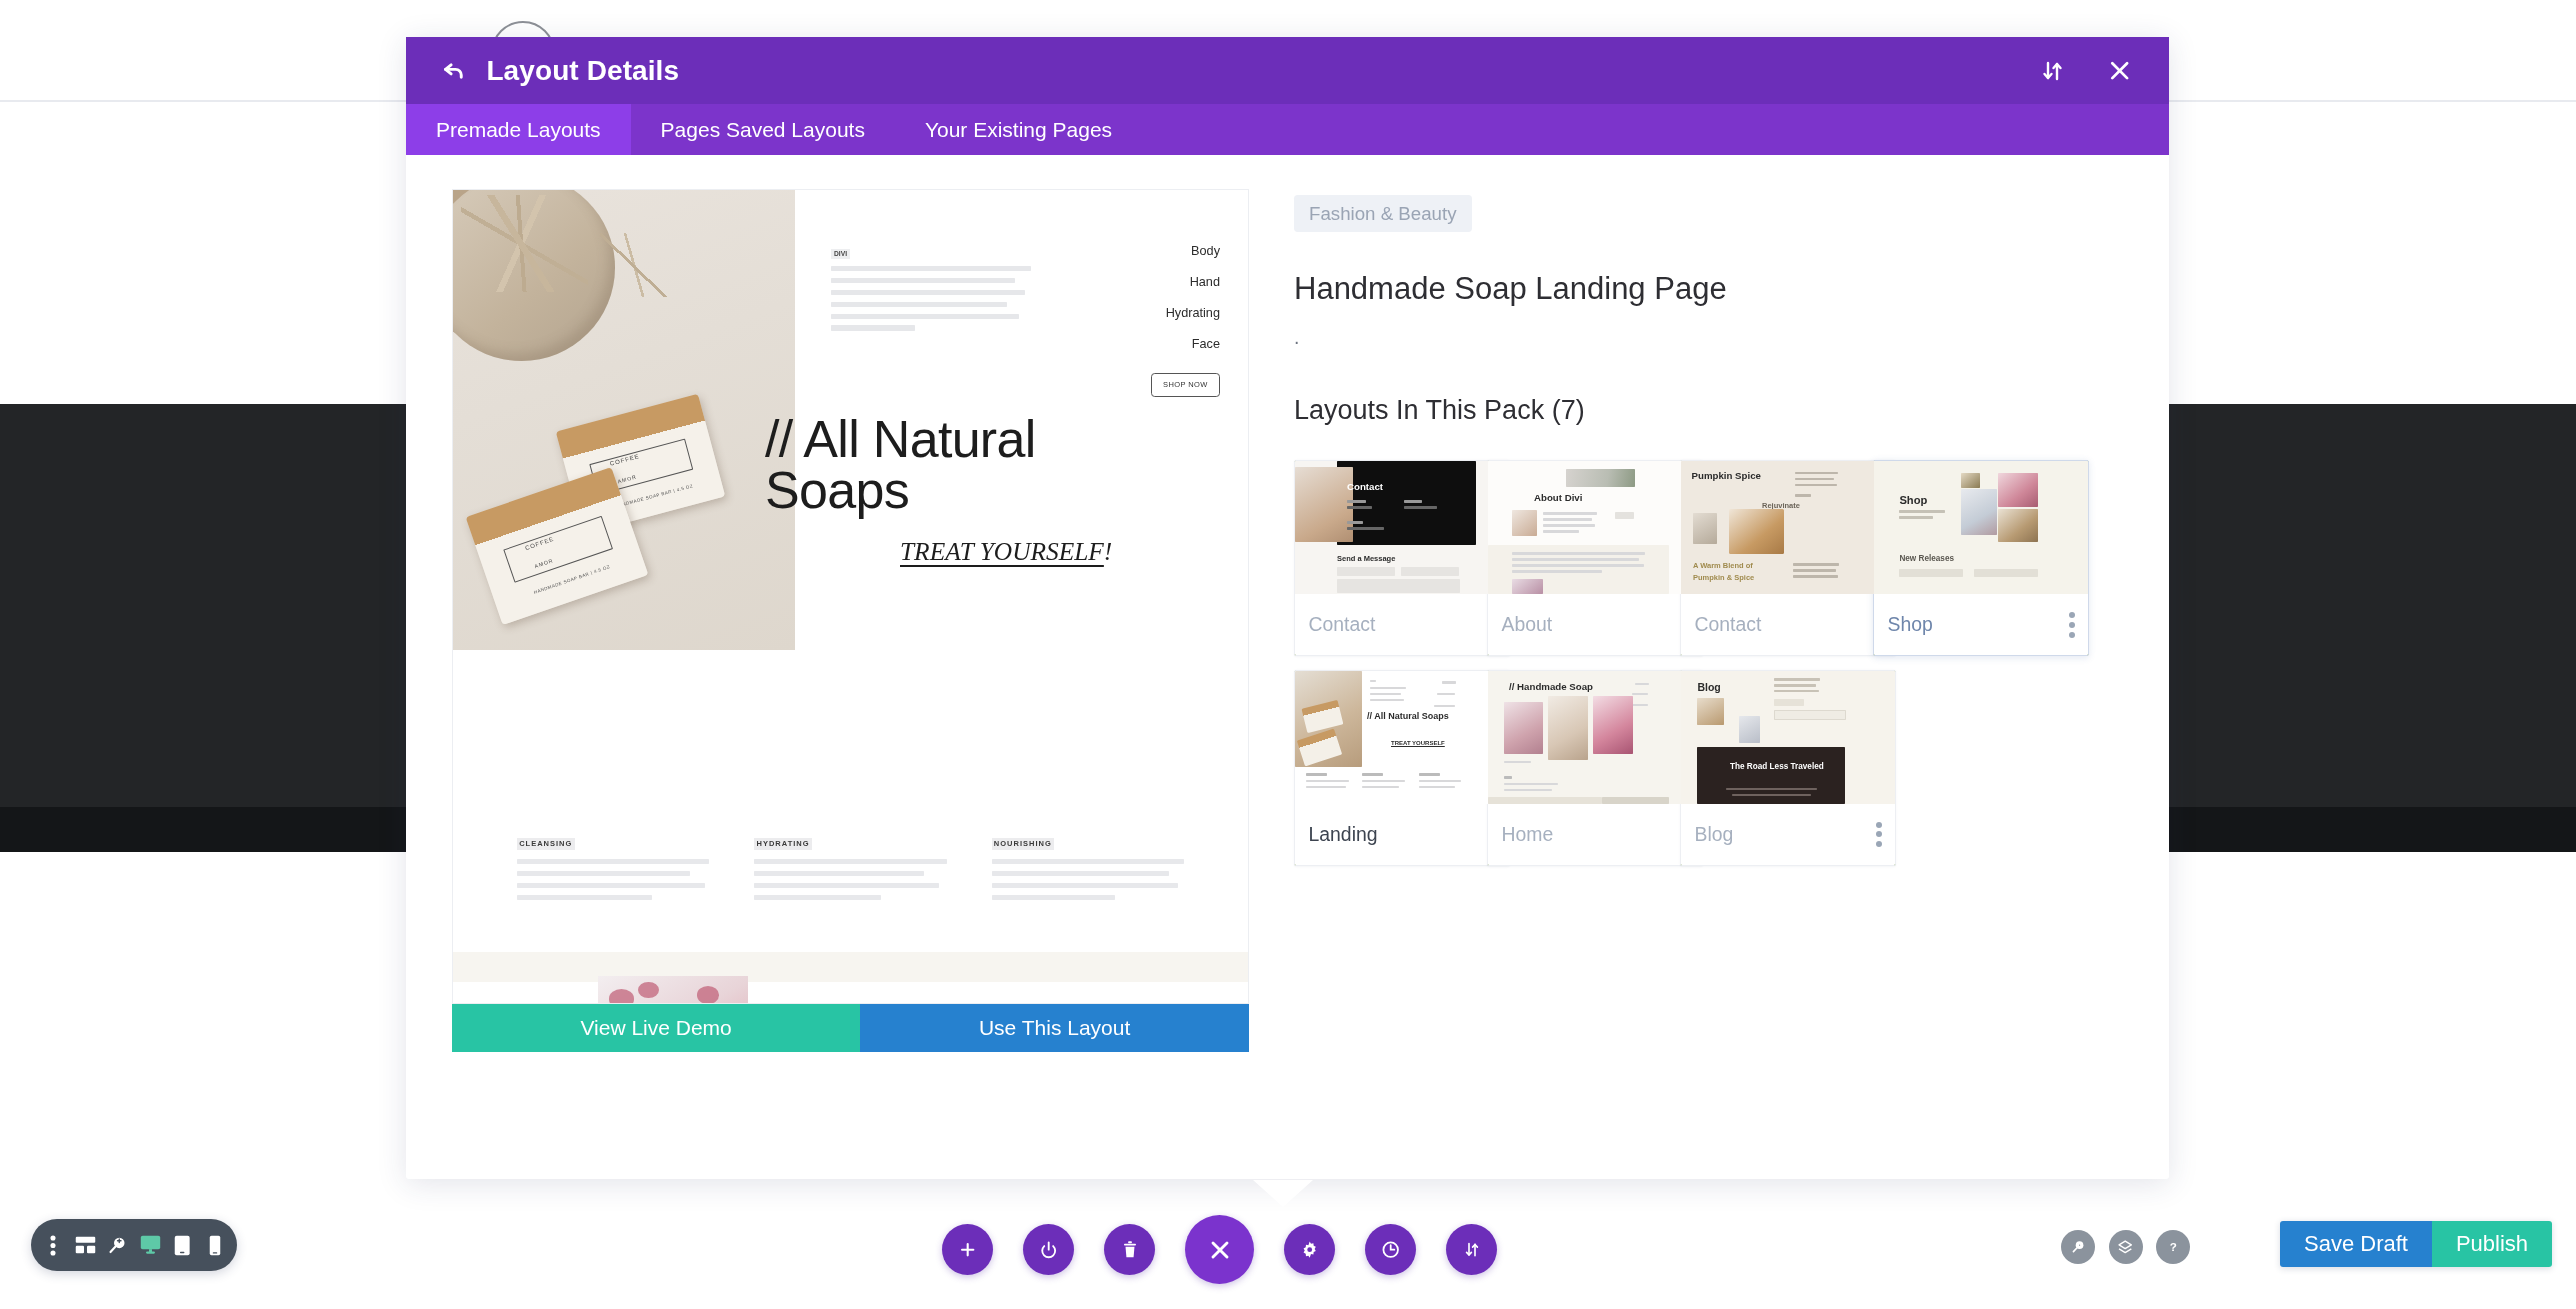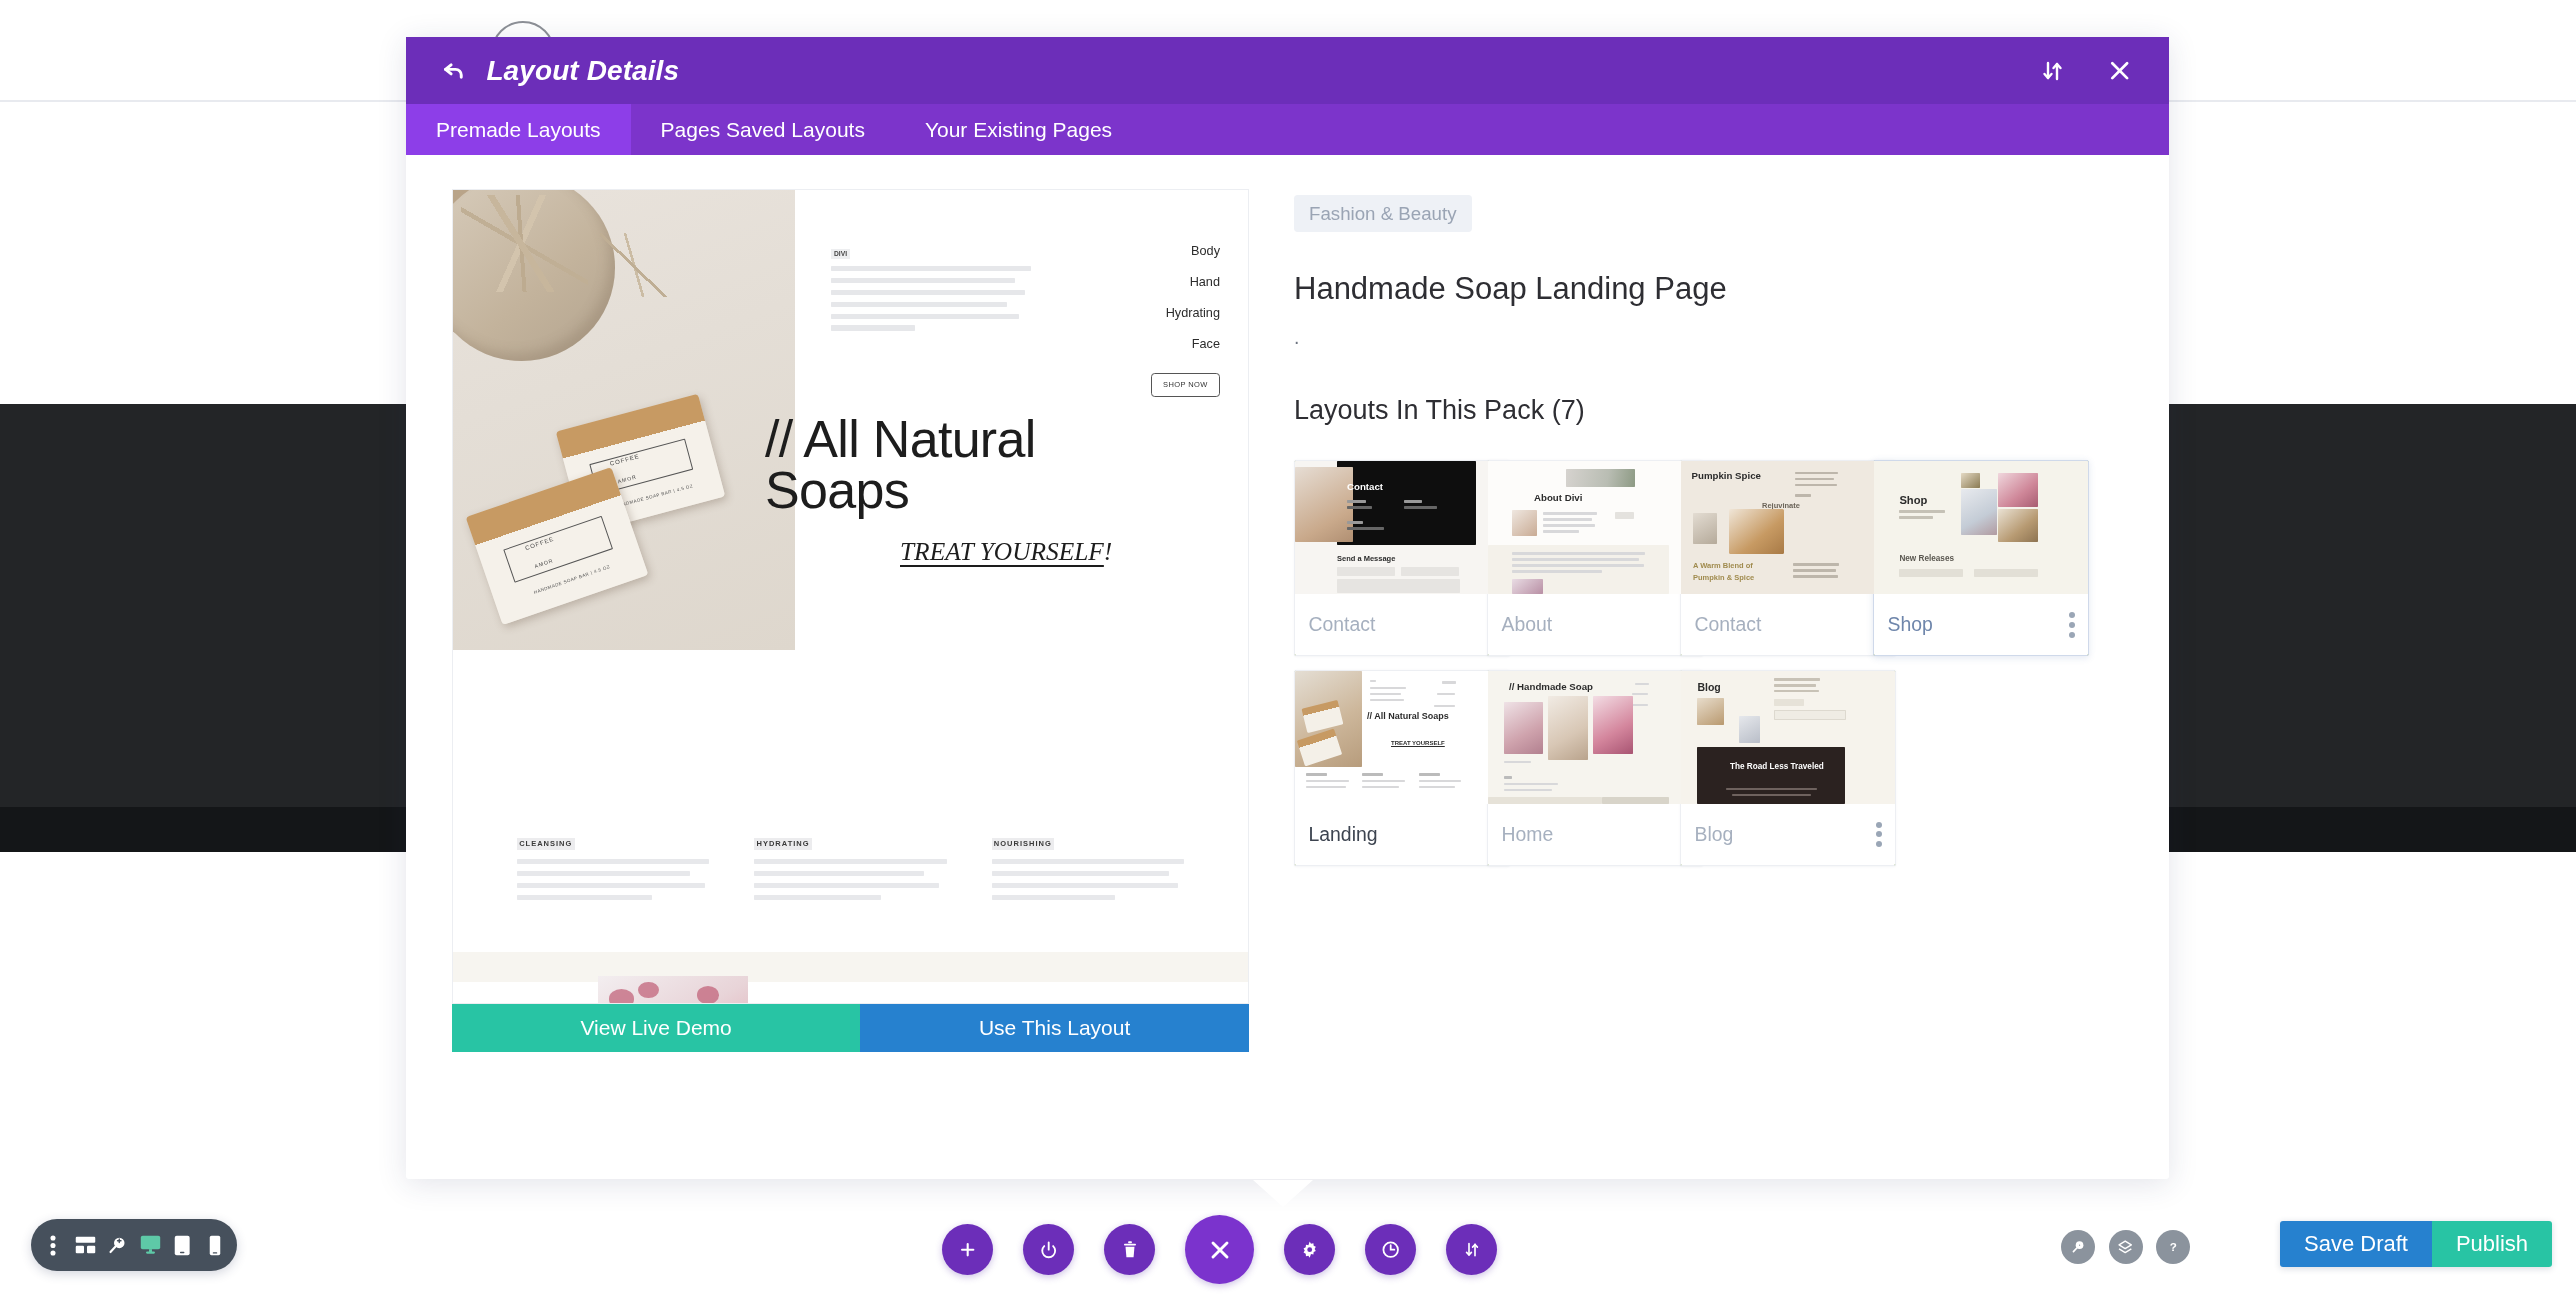--- a/index.html
+++ b/index.html
@@ -32,21 +32,21 @@
     border-right:30px solid transparent; border-top:27px solid #ffffff;
   }
 
   
   .modal-header {
     height:67px; background:#6c2eb9; display:flex; align-items:center;
     padding:0 31px 0 33px; flex:0 0 67px;
   }
   .back-arrow { width:31px; height:31px; display:flex; align-items:center;
     justify-content:center; cursor:pointer; margin-right:16.4px; }
-  .modal-title { color:#fff; font-size:28px; font-weight:700; letter-spacing:0.1px;font-style:italic; }
+  .modal-title { color:#fff; font-size:28px; font-weight:700; letter-spacing:0.1px; }
   .header-spacer { flex:1; }
   .header-icon { width:37px; height:37px; display:flex; align-items:center;
     justify-content:center; cursor:pointer; margin-left:30px; }
 
   
   .tabbar { height:51px; background:#7c34cb; display:flex; flex:0 0 51px; }
   .tab {
     display:flex; align-items:center; padding:0 30px; color:#ffffff;
     font-size:21px; cursor:pointer; white-space:nowrap;
   }

